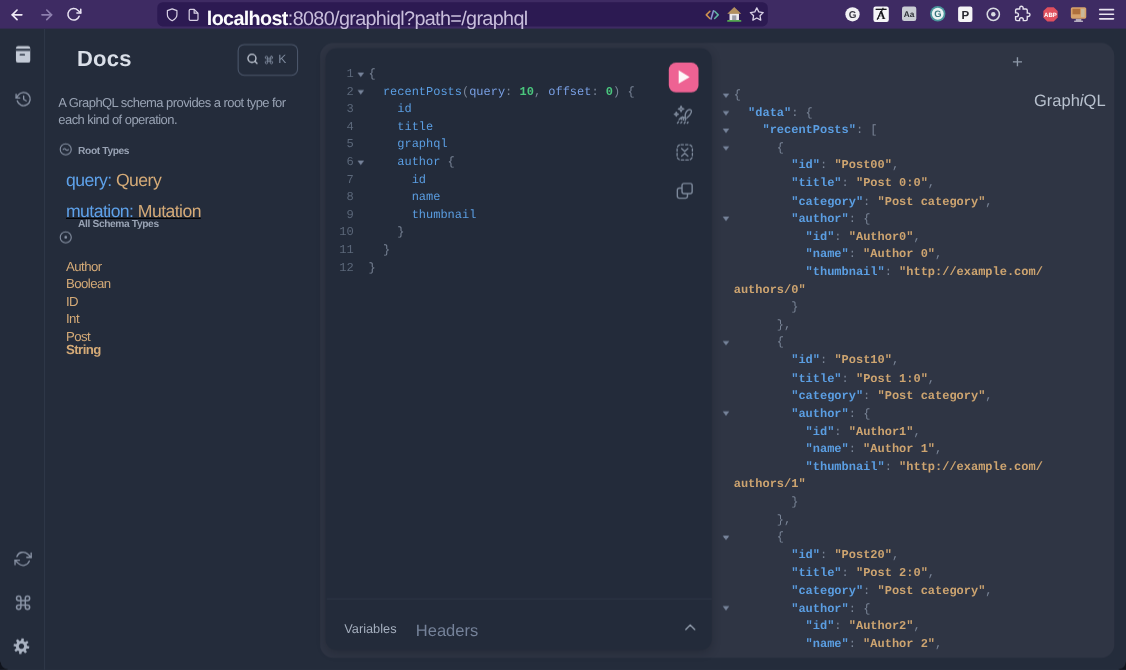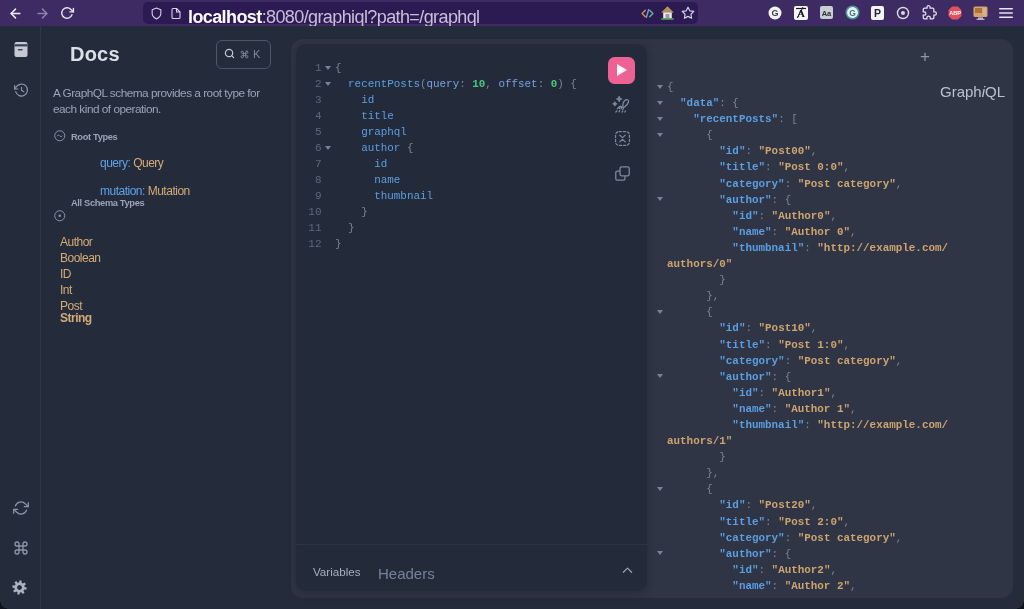--- a/index.html
+++ b/index.html
@@ -29,21 +29,21 @@
 
 #rcode { position:absolute; left:666.5px; top:78.85px; font-size:10.9px; line-height:16.1px; color:#7a8597; white-space:pre; font-weight:400; }
 #rcode .k { color:#5c9fe3; font-weight:700; }
 #rcode .s { color:#cea571; font-weight:700; }
 
 #docs-title { position:absolute; left:70px; top:43px; font-size:20px; font-weight:700; color:#dbe0e9; letter-spacing:0.2px; }
 #searchbox { position:absolute; left:215.5px; top:39.5px; width:55px; height:29px; border:1px solid #4b566a; border-radius:6px; }
 #searchbox span { position:absolute; left:36px; top:7.5px; font-size:11px; color:#7e8a9d; }
 #docs-para { position:absolute; left:53px; top:86px; font-size:11.8px; line-height:15.5px; color:#9aa4b5; letter-spacing:-0.5px; }
 .sechead { position:absolute; font-size:9.3px; font-weight:700; color:#9aa4b5; letter-spacing:-0.35px; }
-.fieldln { position:absolute; left:59.5px; font-size:12px; letter-spacing:-0.5px;margin-left:40px; }
+.fieldln { position:absolute; left:59.5px; font-size:16px; letter-spacing:-0.5px; }
 .fieldln .fn { color:#5fa2ea; }
 .fieldln .ft { color:#d5ab78; }
 .typeln { position:absolute; left:59.5px; font-size:12px; letter-spacing:-0.5px; color:#d5ab78; }
 
 #play { position:absolute; left:607.5px; top:57px; width:27px; height:27px; background:#ee6293; border-radius:6.5px; }
 #play:after { content:""; position:absolute; left:9.5px; top:7px; width:0; height:0; border-left:10px solid #fdf7f9; border-top:6.5px solid transparent; border-bottom:6.5px solid transparent; }
 
 #seddiv { position:absolute; left:297px; top:544px; width:350px; height:1px; background:#2d3545; }
 #vtab { position:absolute; left:313px; top:565px; font-size:11.6px; color:#a6b0bf; }
 #htab { position:absolute; left:377.5px; top:565px; font-size:15px; color:#76839a; }
@@ -283,21 +283,21 @@
     <circle cx="12" cy="12" r="10.5"></circle>
     <path d="M6.6 12.8 C8.2 10 10.4 10 12 12.3 C13.6 14.6 15.8 14.6 17.4 11.8" stroke-width="2"></path>
   </svg>
 <svg style="left:54px; top:210px;" width="11.5" height="11.5" viewBox="0 0 24 24" fill="none" stroke="#8b96a8" stroke-width="2">
     <circle cx="12" cy="12" r="10.5"></circle>
     <circle cx="12" cy="12" r="2.6" fill="#8b96a8" stroke="none"></circle>
   </svg>
 <div id="docs-para">A GraphQL schema provides a root type for<br>each kind of operation.</div>
 <div class="sechead" style="left:71px; top:132px;">Root Types</div>
 <div class="fieldln" style="top:155.5px;"><span class="fn">query: </span><span class="ft">Query</span></div>
-<div class="fieldln" style="top:183.5px;"><span class="fn">mutation: </span><span class="ft">Mutation</span></div>
+<div class="fieldln" style="top:183.5px;text-decoration:underline;"><span class="fn">mutation: </span><span class="ft">Mutation</span></div>
 <div class="sechead" style="left:71px; top:198px;">All Schema Types</div>
 <div class="typeln" style="top:235px;">Author</div>
 <div class="typeln" style="top:251px;text-align:right;">Boolean</div>
 <div class="typeln" style="top:267px;">ID</div>
 <div class="typeln" style="top:283px;">Int</div>
 <div class="typeln" style="top:299px;">Post</div>
 <div class="typeln" style="top:311px;font-weight:bold;">String</div>
 
 <div id="seddiv"></div>
 <div id="vtab">Variables</div>

